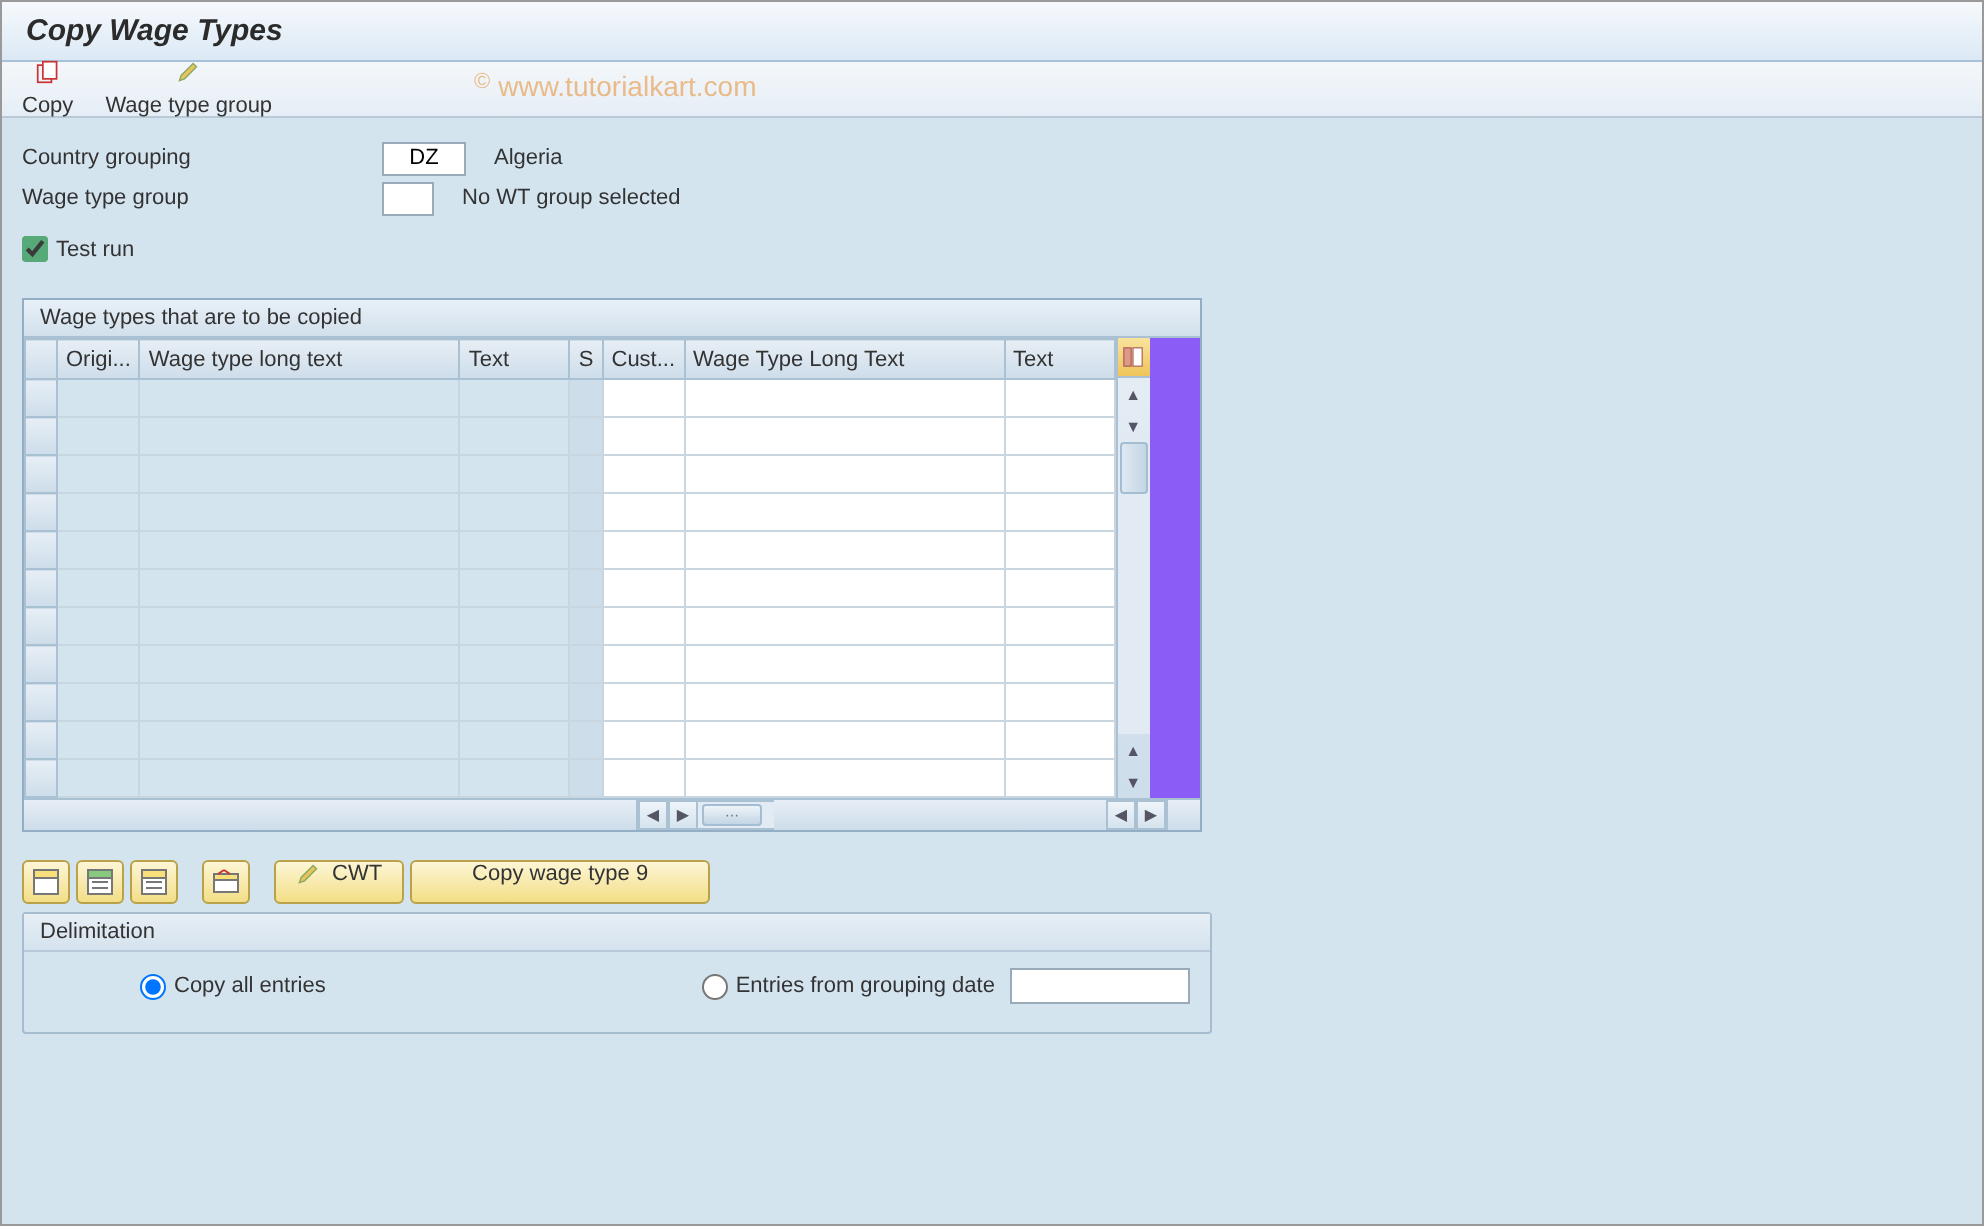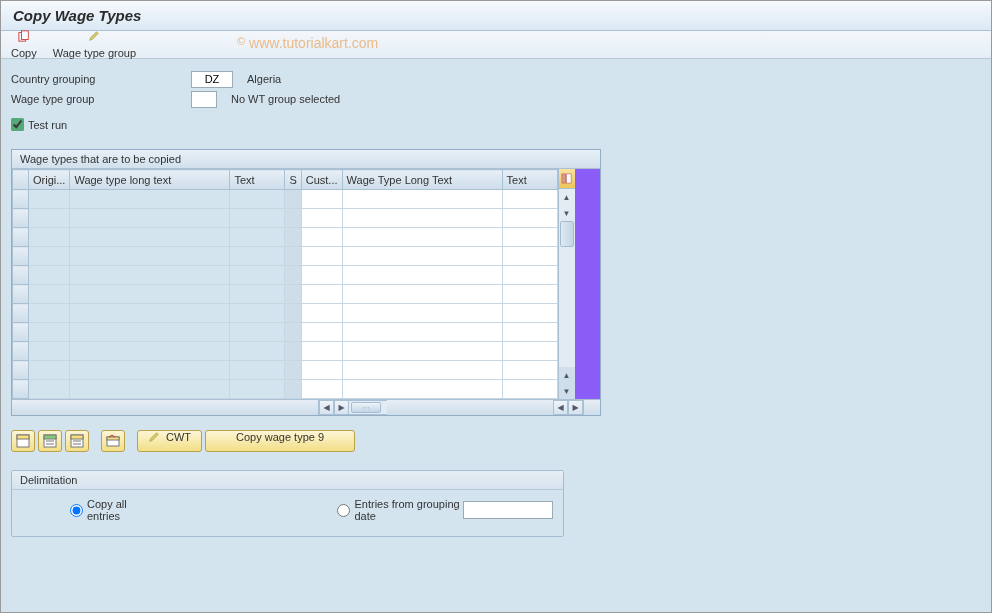--- a/index.html
+++ b/index.html
@@ -171,24 +171,24 @@
     display:flex;justify-content:center;
     cursor:pointer;
     padding: 0 10px;
     color:#333;
     gap:6px;
   }
   .text-btn.wide { min-width: 150px; }
   .text-btn.mid { min-width: 130px; }
   
   .group-frame {
-    margin-top: 18px;
+    margin-top: 4px;
     border: 1px solid #a6bccf;
     background: #d4e4ef;
-    width: 553px;
+    width: 595px;
     border-radius:2px;
   }
   .group-title {
     padding: 3px 8px;
     border-bottom: 1px solid #b8cad9;
     background: linear-gradient(#e7eef5,#d5e3ee);
     color:#333;
   }
   .group-body {
     padding: 8px 10px 14px 10px;

